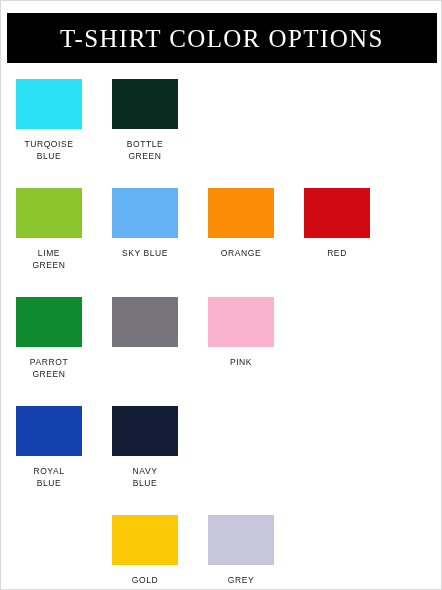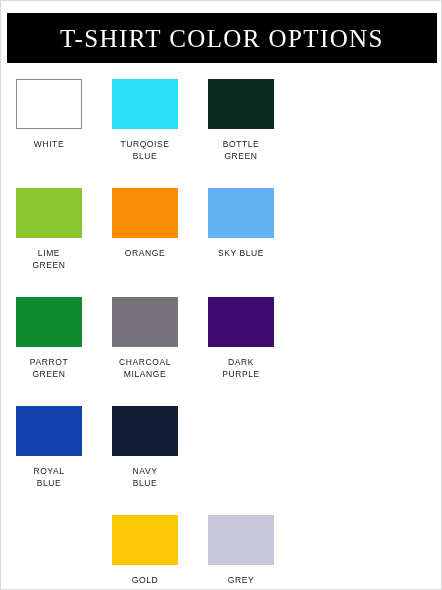--- a/index.html
+++ b/index.html
@@ -87,66 +87,63 @@
 
 <div class="page">
 
   <div class="title-banner">
     <div class="title-text">T-SHIRT COLOR OPTIONS</div>
   </div>
 
   <div class="grid">
       <div class="row">
         <div class="cell">
-          <div class="swatch bordered" style="background: rgb(255, 255, 255);"></div>
-          <div class="label">WHITE</div>
-        </div>
-        <div class="cell">
           <div class="swatch" style="background: rgb(44, 224, 245);"></div>
           <div class="label">TURQOISE
 BLUE</div>
         </div>
         <div class="cell">
           <div class="swatch" style="background: rgb(10, 43, 32);"></div>
           <div class="label">BOTTLE
 GREEN</div>
         </div>
       </div>
       <div class="row-spacer"></div>
       <div class="row">
         <div class="cell">
           <div class="swatch" style="background: rgb(140, 198, 46);"></div>
           <div class="label">LIME
 GREEN</div>
         </div>
         <div class="cell">
+          <div class="swatch" style="background: rgb(100, 178, 244);"></div>
+          <div class="label">SKY BLUE</div>
+        </div>
+        <div class="cell">
           <div class="swatch" style="background: rgb(251, 140, 5);"></div>
           <div class="label">ORANGE</div>
         </div>
         <div class="cell">
-          <div class="swatch" style="background: rgb(100, 178, 244);"></div>
-          <div class="label">SKY BLUE</div>
+          <div class="swatch" style="background: rgb(208, 10, 16);"></div>
+          <div class="label">RED</div>
         </div>
       </div>
       <div class="row-spacer"></div>
       <div class="row">
         <div class="cell">
           <div class="swatch" style="background: rgb(15, 138, 46);"></div>
           <div class="label">PARROT
 GREEN</div>
         </div>
         <div class="cell">
           <div class="swatch" style="background: rgb(118, 115, 123);"></div>
-          <div class="label">CHARCOAL
-MILANGE</div>
         </div>
         <div class="cell">
-          <div class="swatch" style="background: rgb(62, 11, 110);"></div>
-          <div class="label">DARK
-PURPLE</div>
+          <div class="swatch" style="background: rgb(249, 179, 205);"></div>
+          <div class="label">PINK</div>
         </div>
       </div>
       <div class="row-spacer"></div>
       <div class="row">
         <div class="cell">
           <div class="swatch" style="background: rgb(19, 66, 174);"></div>
           <div class="label">ROYAL
 BLUE</div>
         </div>
         <div class="cell">

